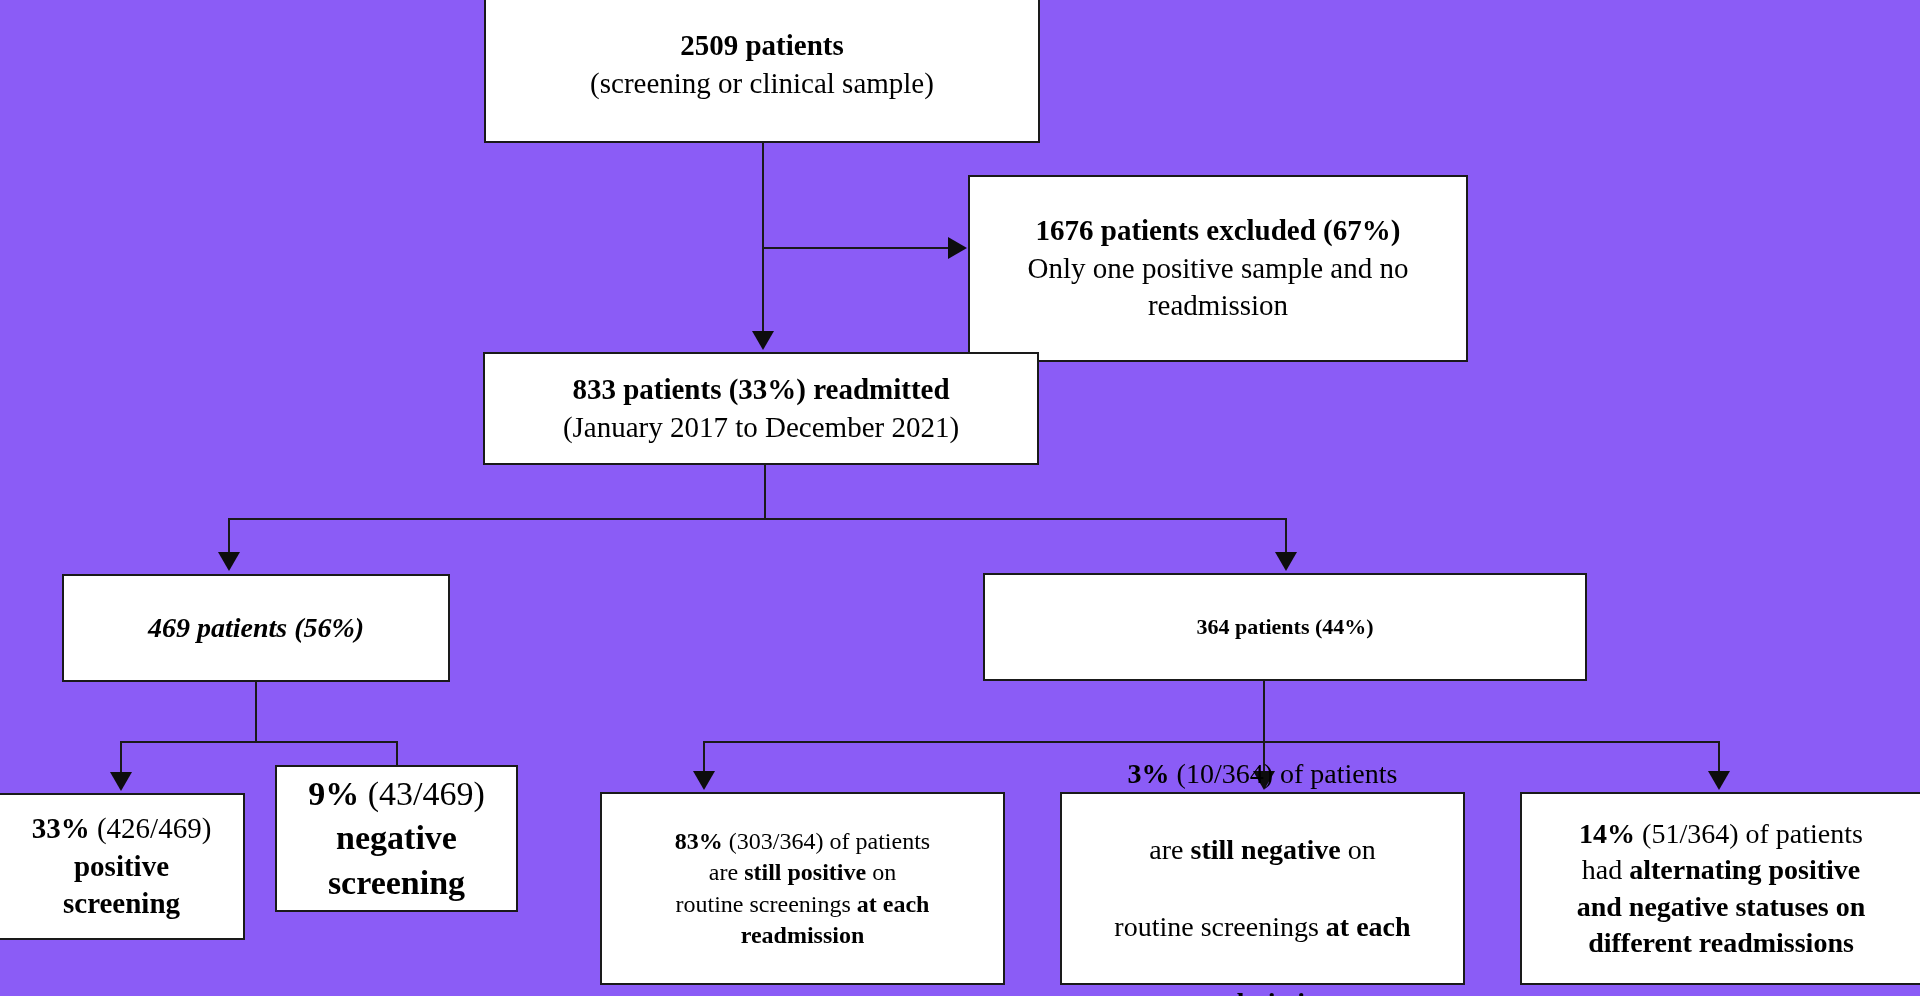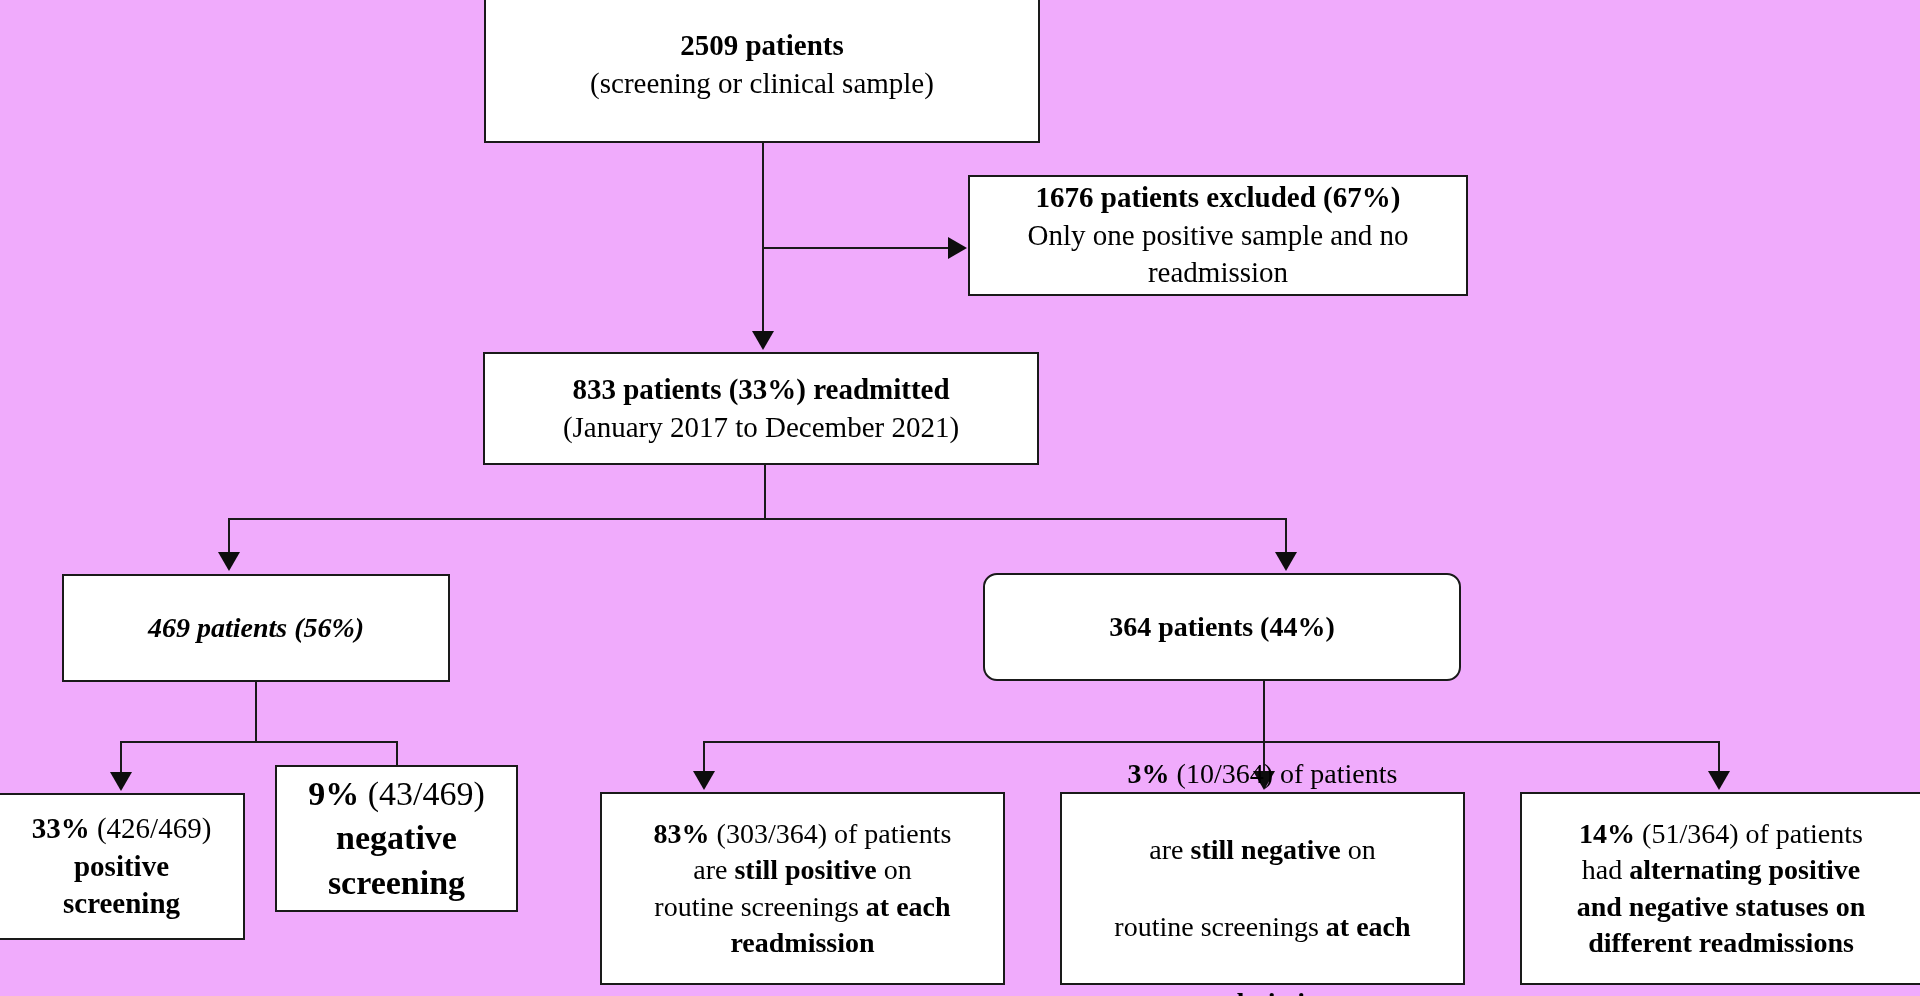--- a/index.html
+++ b/index.html
@@ -8,21 +8,21 @@
     background: #ffffff;
   }
   body {
     font-family: "Liberation Serif", "DejaVu Serif", serif;
     color: #000000;
   }
   #canvas {
     position: relative;
     width: 1920px;
     height: 996px;
-    background: #f0abfc;
+    background: #8b5cf6;
     overflow: hidden;
   }
   .box {
     position: absolute;
     box-sizing: border-box;
     border: 2px solid #1a1a1a;
     background: #ffffff;
     display: flex;
     flex-direction: column;
     align-items: center;
@@ -70,21 +70,21 @@
     <span class="ln"><b>2509 patients</b></span>
     <span class="ln">(screening or clinical sample)</span>
   </div>
 
   <div class="vline" style="left:762px; top:143px; height:190px;"></div>
   <div class="arrow-down" style="left:752px; top:331px;"></div>
 
   <div class="hline" style="left:762px; top:247px; width:186px;"></div>
   <div class="arrow-right" style="left:948px; top:237px;"></div>
 
-  <div class="box" style="left:968px; top:175px; width:500px; height:121px; font-size:29px;">
+  <div class="box" style="left:968px; top:175px; width:500px; height:187px; font-size:29px;">
     <span class="ln"><b>1676 patients excluded (67%)</b></span>
     <span class="ln">Only one positive sample and no</span>
     <span class="ln">readmission</span>
   </div>
 
   <div class="box" style="left:483px; top:352px; width:556px; height:113px; font-size:29px;text-align:center;">
     <span class="ln"><b>833 patients (33%) readmitted</b></span>
     <span class="ln">(January 2017 to December 2021)</span>
   </div>
 
@@ -92,21 +92,21 @@
   <div class="hline" style="left:228px; top:518px; width:1059px;"></div>
   <div class="vline" style="left:228px; top:518px; height:36px;"></div>
   <div class="arrow-down" style="left:218px; top:552px;"></div>
   <div class="vline" style="left:1285px; top:518px; height:36px;"></div>
   <div class="arrow-down" style="left:1275px; top:552px;"></div>
 
   <div class="box" style="left:62px; top:574px; width:388px; height:108px; font-size:28px;font-style:italic;">
     <span class="ln"><b>469 patients (56%)</b></span>
   </div>
 
-  <div class="box" style="left:983px; top:573px; width:478px; height:108px; font-size:28px;border-radius:14px;">
+  <div class="box" style="left:983px; top:573px; width:604px; height:108px; font-size:22px;">
     <span class="ln"><b>364 patients (44%)</b></span>
   </div>
 
   <div class="vline" style="left:255px; top:682px; height:61px;"></div>
   <div class="hline" style="left:120px; top:741px; width:278px;"></div>
   <div class="vline" style="left:120px; top:741px; height:33px;"></div>
   <div class="arrow-down" style="left:110px; top:772px;"></div>
   <div class="vline" style="left:396px; top:741px; height:33px;"></div>
   <div class="arrow-down" style="left:386px; top:772px;"></div>
 
@@ -123,21 +123,21 @@
     <span class="ln"><b>positive</b></span>
     <span class="ln"><b>screening</b></span>
   </div>
 
   <div class="box" style="left:275px; top:765px; width:243px; height:147px; font-size:34px;">
     <span class="ln"><b>9%</b><span> (43/469)</span></span>
     <span class="ln"><b>negative</b></span>
     <span class="ln"><b>screening</b></span>
   </div>
 
-  <div class="box" style="left:600px; top:792px; width:405px; height:193px; font-size:28px;">
+  <div class="box" style="left:600px; top:792px; width:405px; height:193px; font-size:24px;">
     <span class="ln"><b>83%</b><span> (303/364) of patients</span></span>
     <span class="ln"><span>are </span><b>still positive</b><span> on</span></span>
     <span class="ln"><span>routine screenings </span><b>at each</b></span>
     <span class="ln"><b>readmission</b></span>
   </div>
 
   <div class="box" style="left:1060px; top:792px; width:405px; height:193px; font-size:28px;gap:40px;">
     <span class="ln"><b>3%</b><span> (10/364) of patients</span></span>
     <span class="ln"><span>are </span><b>still negative</b><span> on</span></span>
     <span class="ln"><span>routine screenings </span><b>at each</b></span>

